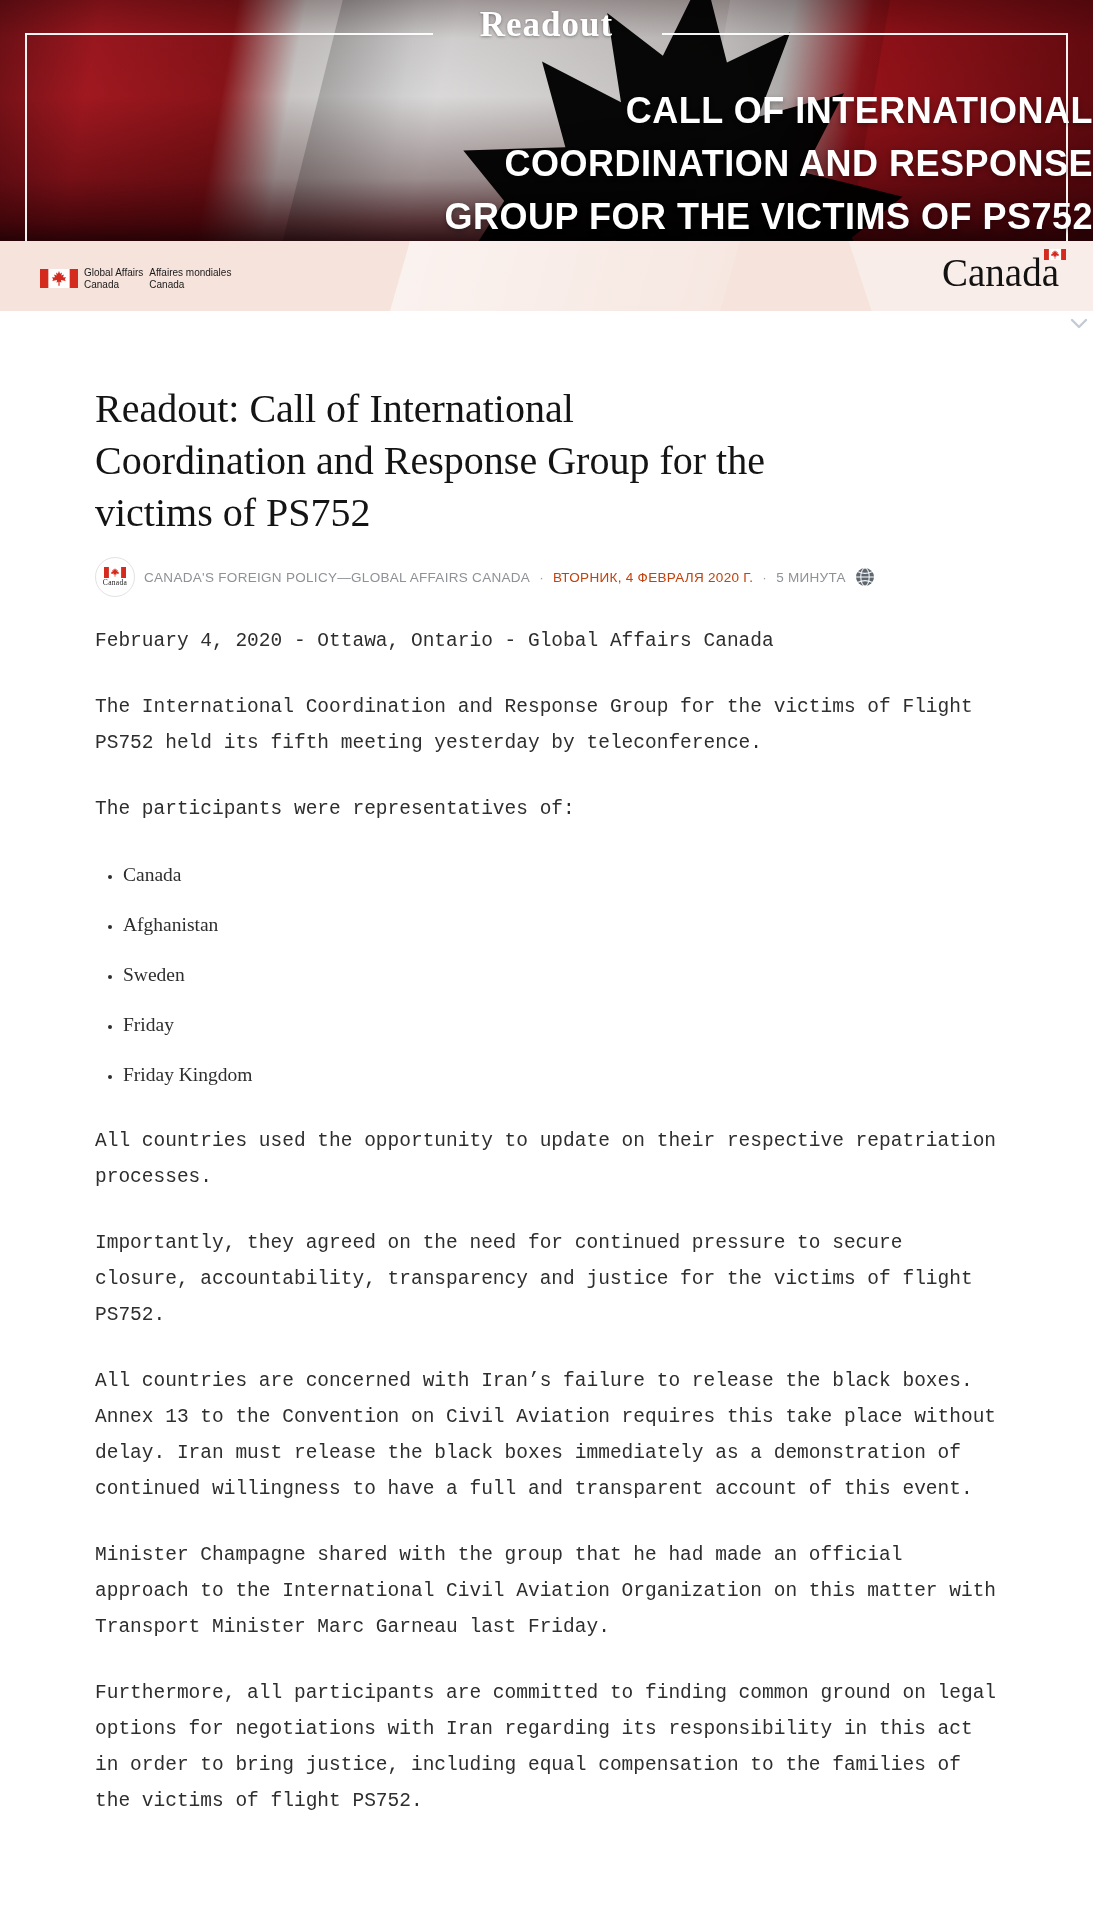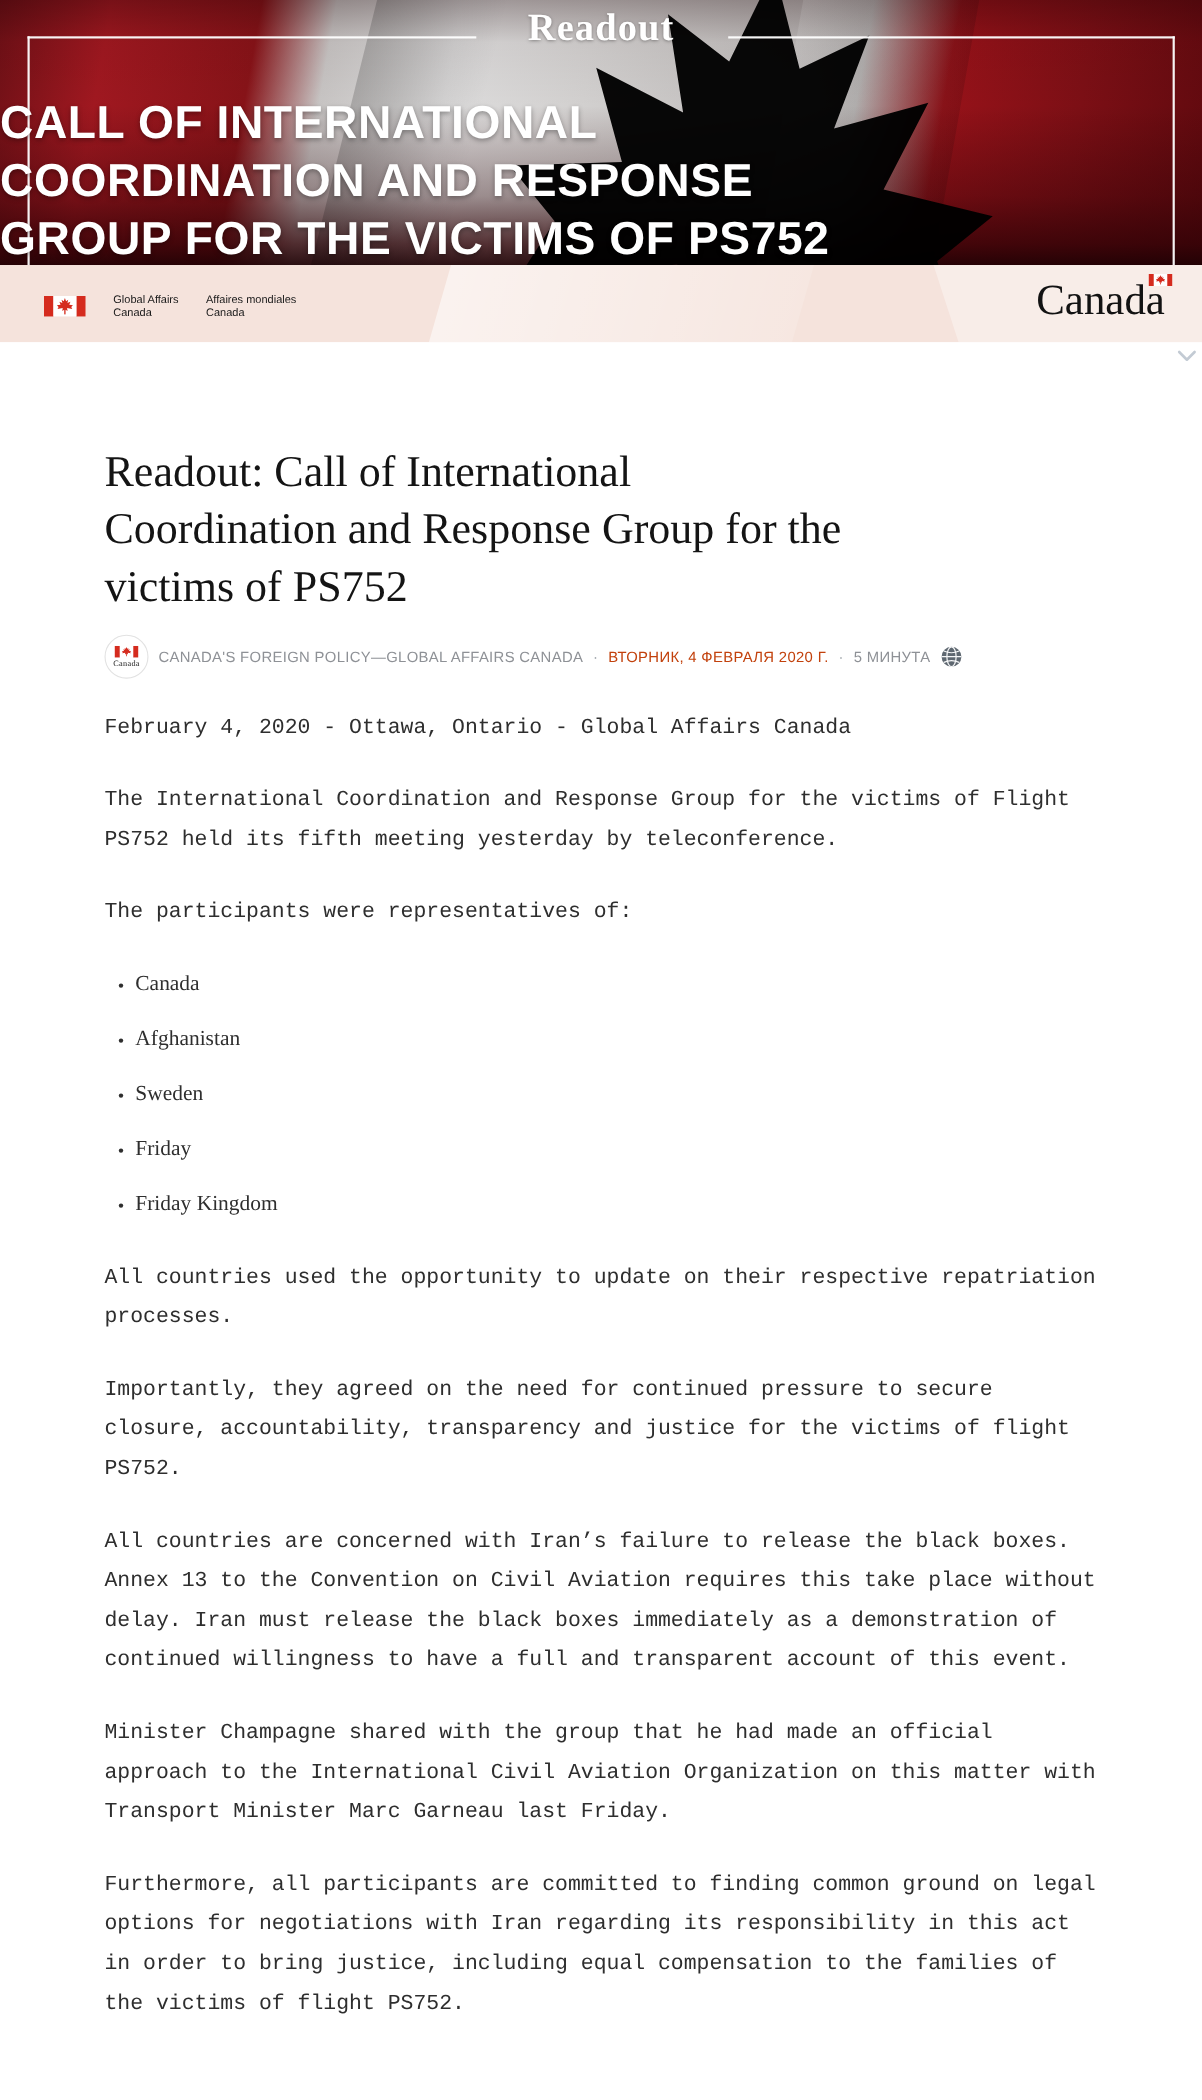--- a/index.html
+++ b/index.html
@@ -22,42 +22,42 @@
   .frame-line{position:absolute;background:rgba(255,255,255,0.95);}
   .frame-top-l{left:25px;top:33px;width:408px;height:2px;}
   .frame-top-r{left:662px;top:33px;width:406px;height:2px;}
   .frame-left{left:25px;top:33px;width:2px;height:272px;}
   .frame-right{left:1066px;top:33px;width:2px;height:272px;}
   .frame-bottom{left:25px;top:303px;width:1043px;height:2px;}
 
   .hero-kicker{position:absolute;top:5px;left:0;right:0;text-align:center;
     color:#fff;font-family:"Liberation Serif",serif;font-weight:700;font-size:35px;letter-spacing:1px;
     text-shadow:0 1px 3px rgba(0,0,0,0.35);}
-  .hero-heading{position:absolute;top:84px;left:0;right:0;text-align:left;color:#fff;
-    font-family:"Liberation Sans",sans-serif;font-weight:700;font-size:42px;line-height:53px;letter-spacing:0.5px;
+  .hero-heading{position:absolute;top:84px;left:0;right:0;text-align:right;color:#fff;
+    font-family:"Liberation Sans",sans-serif;font-weight:700;font-size:36px;line-height:53px;letter-spacing:0.5px;
     text-shadow:0 2px 5px rgba(0,0,0,0.35);}
 
   
   .band{position:relative;height:70px;background:#f5e3dc;overflow:hidden;}
   .band-sheen1{position:absolute;left:400px;top:0;width:330px;height:70px;transform:skewX(-16deg);
     background:linear-gradient(90deg,rgba(255,255,255,0.55),rgba(255,255,255,0.15));}
   .band-sheen2{position:absolute;left:860px;top:0;width:260px;height:70px;transform:skewX(18deg);
     background:rgba(255,255,255,0.35);}
-  .fip{position:absolute;left:40px;top:26px;display:flex;align-items:flex-start;gap:25px;}
+  .fip{position:absolute;left:40px;top:26px;display:flex;align-items:flex-start;gap:6px;}
   .fip-flag{width:38px;height:19px;margin-top:2px;}
   .fip-text{font-family:"Liberation Sans",sans-serif;font-size:10px;line-height:12px;color:#1a1a1a;}
   .wordmark{position:absolute;right:34px;top:12px;}
   .wordmark-inner{position:relative;display:inline-block;font-family:"Liberation Serif",serif;
     font-size:39px;line-height:40px;color:#121212;}
   .wm-flag{position:absolute;right:-7px;top:-4px;width:22px;height:11px;}
 
   
   .article-wrap{position:relative;}
   .chevron{position:absolute;right:4px;top:6px;color:#c3cbd4;}
-  .article{padding:92px 95px 40px 95px;box-sizing:border-box;}
+  .article{padding:72px 95px 40px 95px;box-sizing:border-box;}
   h1.title{margin:0 0 18px 0;max-width:690px;font-weight:400;font-size:40px;line-height:52px;color:#141414;
     font-family:"Liberation Serif",serif;}
   .meta{display:flex;align-items:center;gap:9px;margin:0 0 26px 0;
     font-family:"Liberation Sans",sans-serif;font-size:13.5px;letter-spacing:0.3px;color:#8e9196;white-space:nowrap;}
   .avatar{width:38px;height:38px;border-radius:50%;background:#fff;border:1px solid #e2e2e2;
     display:flex;flex-direction:column;align-items:center;justify-content:center;gap:1px;flex:0 0 auto;}
   .avatar svg{width:22px;height:11px;}
   .avatar-word{font-family:"Liberation Serif",serif;font-size:7.5px;line-height:8px;color:#1a1a1a;}
   .meta-date{color:#c2410c;}
   .meta-dot{color:#9aa0a6;}

